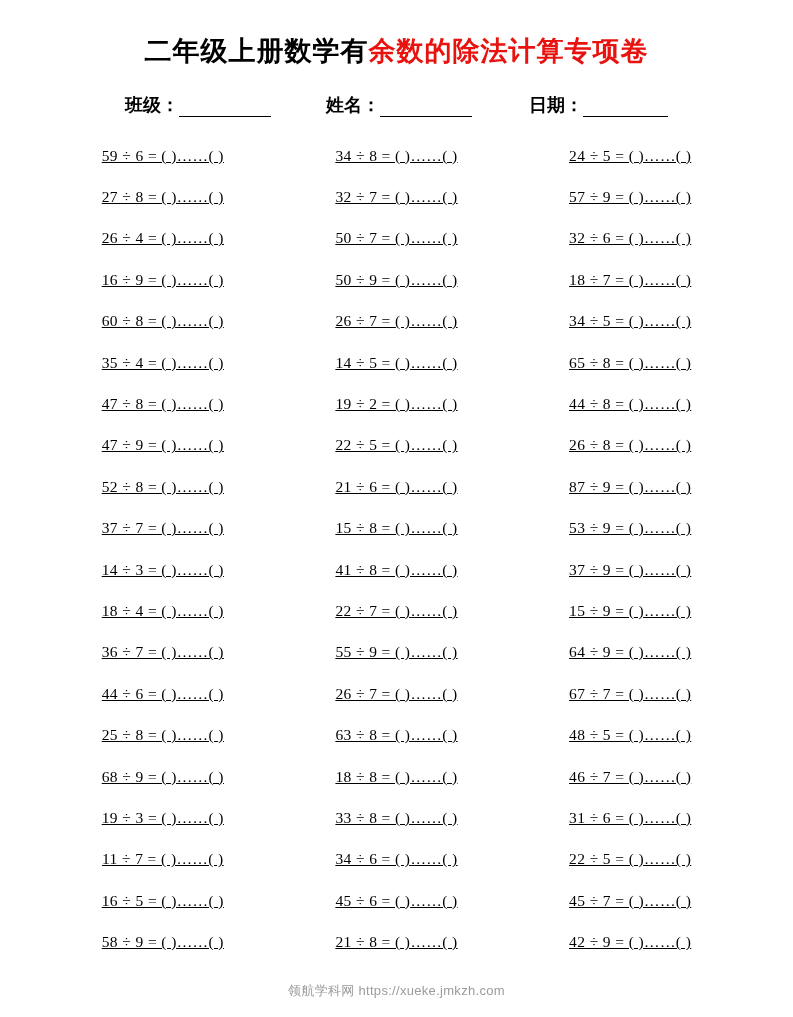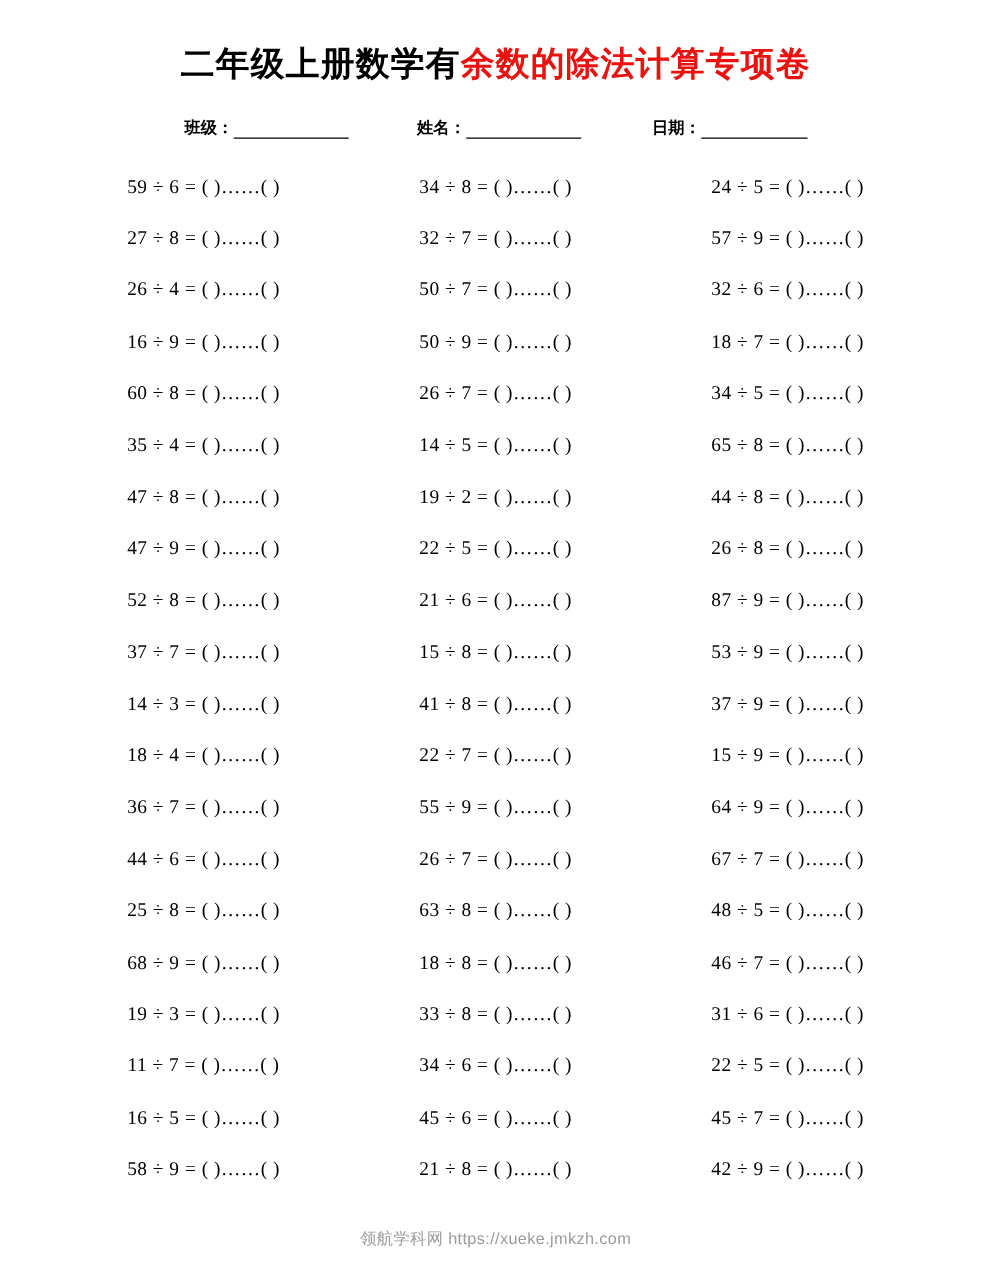--- a/index.html
+++ b/index.html
@@ -33,21 +33,21 @@
     font-family: "Liberation Sans", "DejaVu Sans", sans-serif;
   }
   .title .black { color: #000000; }
   .title .red { color: #e8120e; }
 
   .meta-row {
     display: flex;
     justify-content: center;
     align-items: flex-end;
     margin-top: 24px;
-    font-size: 13px;
+    font-size: 18px;
     font-family: "Liberation Sans", "DejaVu Sans", sans-serif;
     font-weight: bold;
   }
   .meta-item {
     display: flex;
     align-items: flex-end;
   }
   .meta-label { white-space: nowrap; }
   .meta-blank {
     display: inline-block;
@@ -68,20 +68,21 @@
     row-gap: 0px;
   }
   .cell {
     height: 41.4px;
     display: flex;
     align-items: center;
     justify-content: center;
     font-size: 15.5px;
     white-space: nowrap;
     font-family: "Liberation Serif", "DejaVu Serif", serif;
+    text-decoration: underline;
   }
   .expr {
     display: inline-block;
     letter-spacing: 0.4px;
   }
 
   .footer {
     position: absolute;
     left: 0;
     right: 0;

